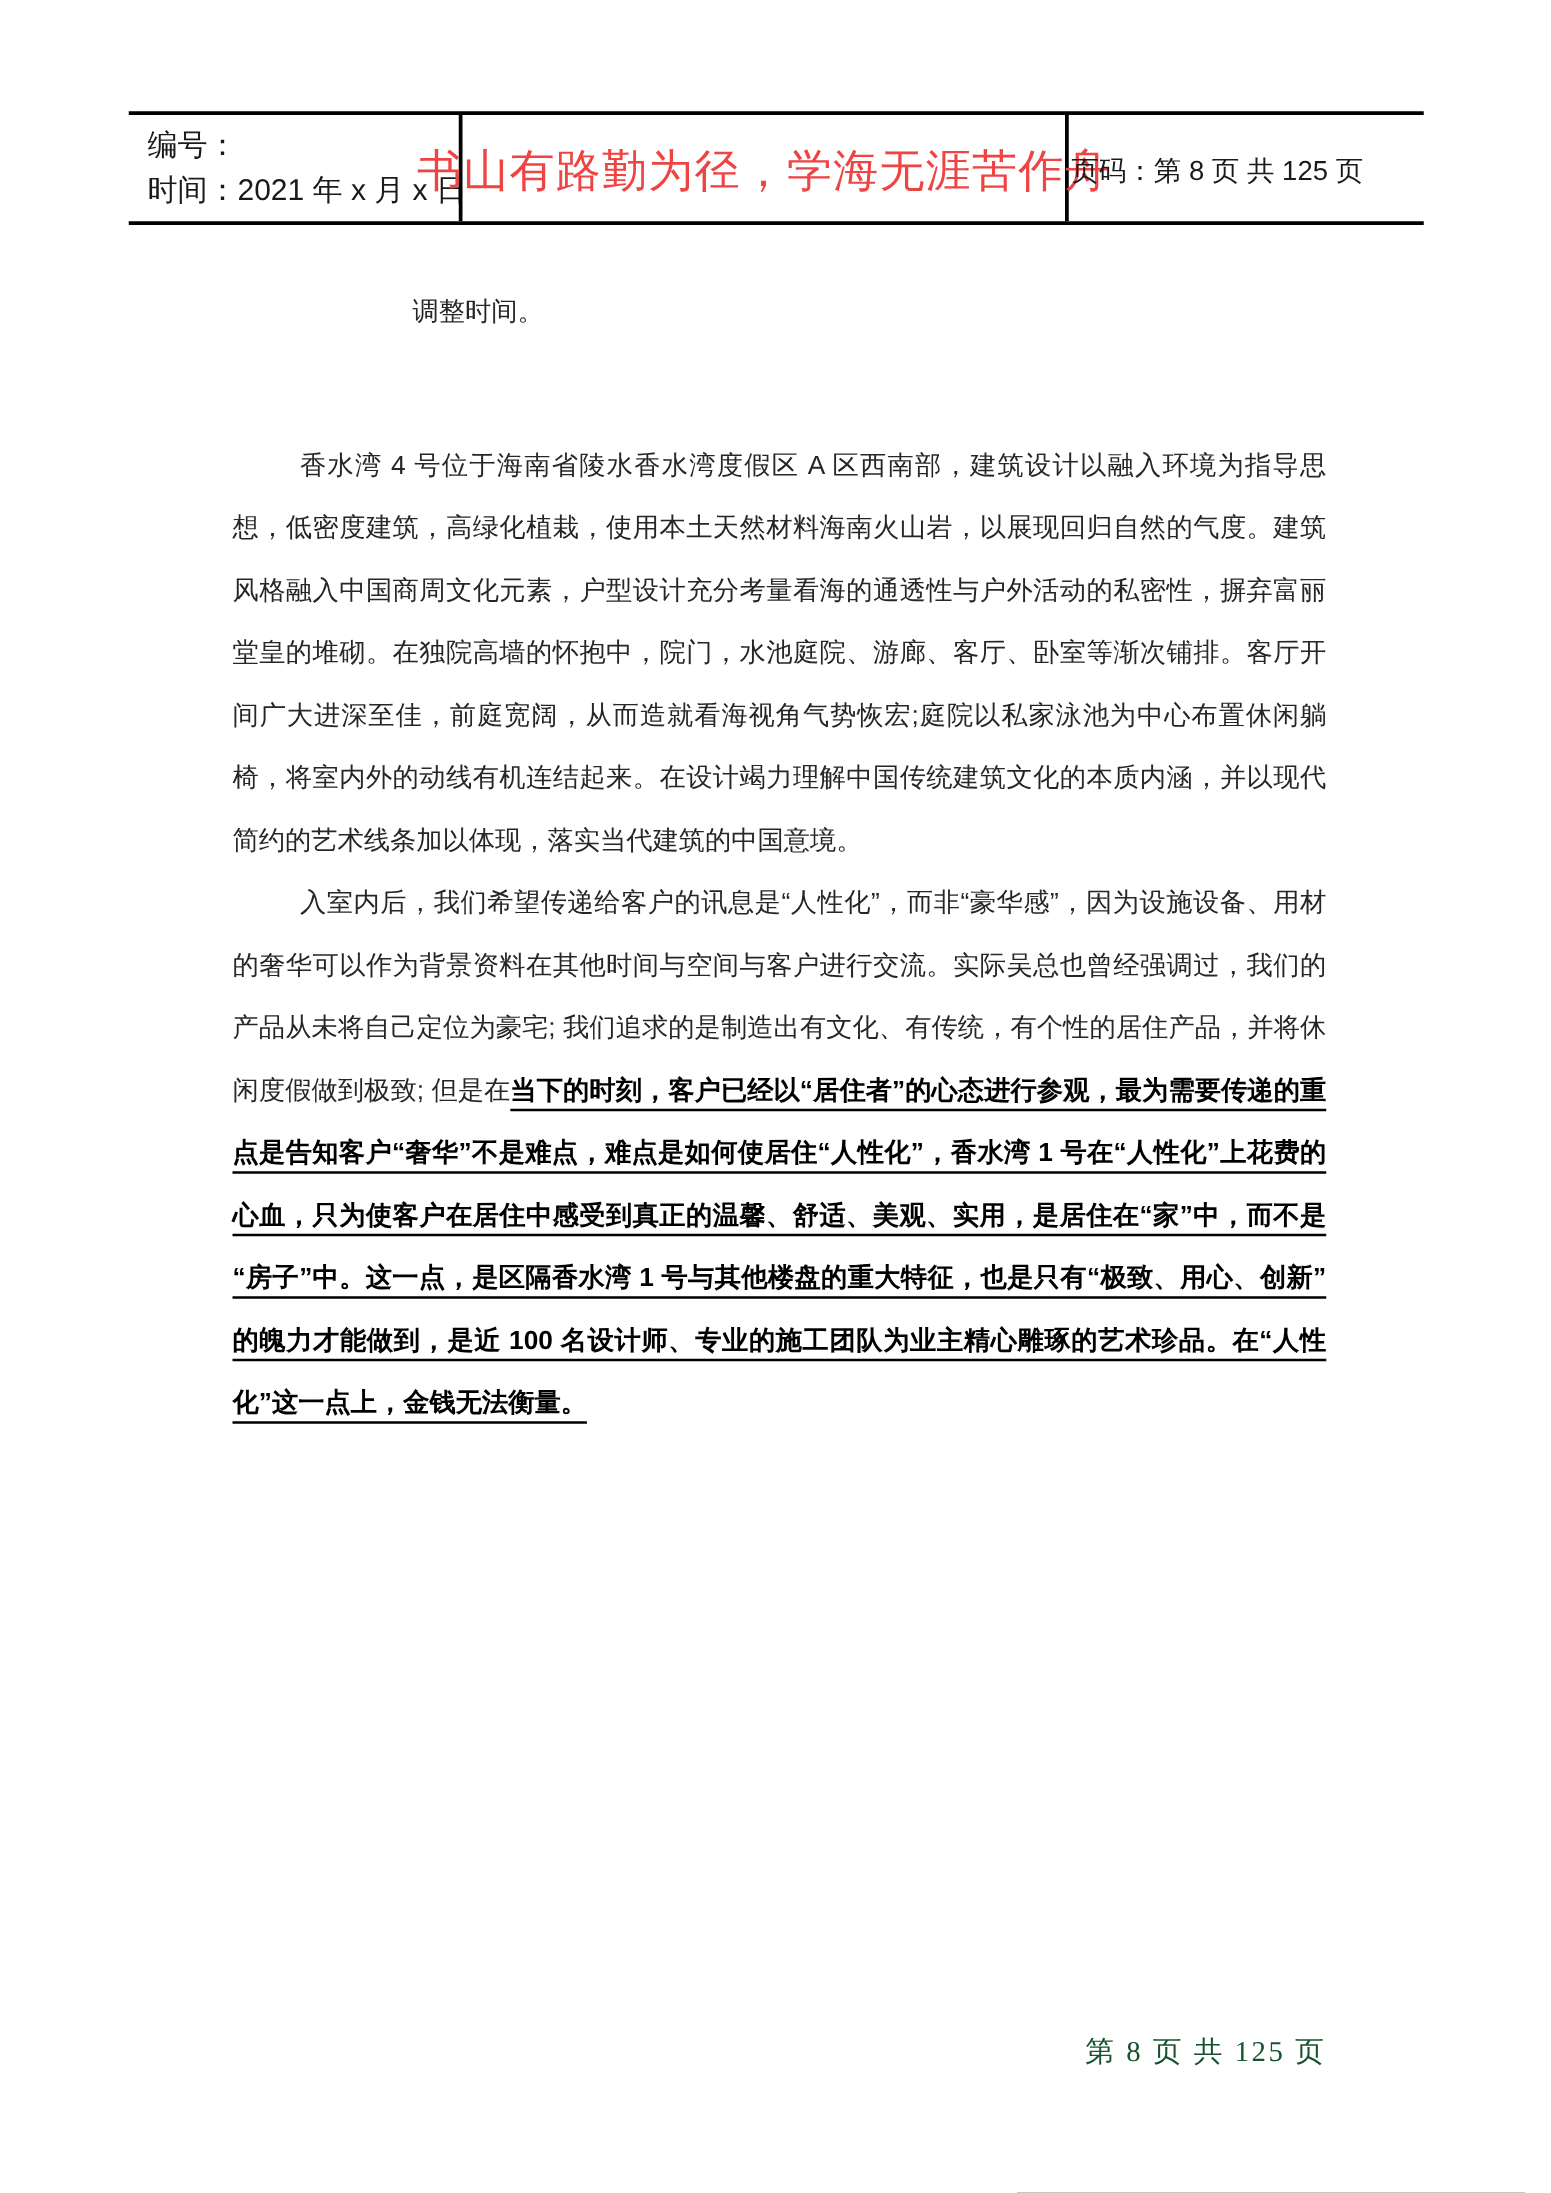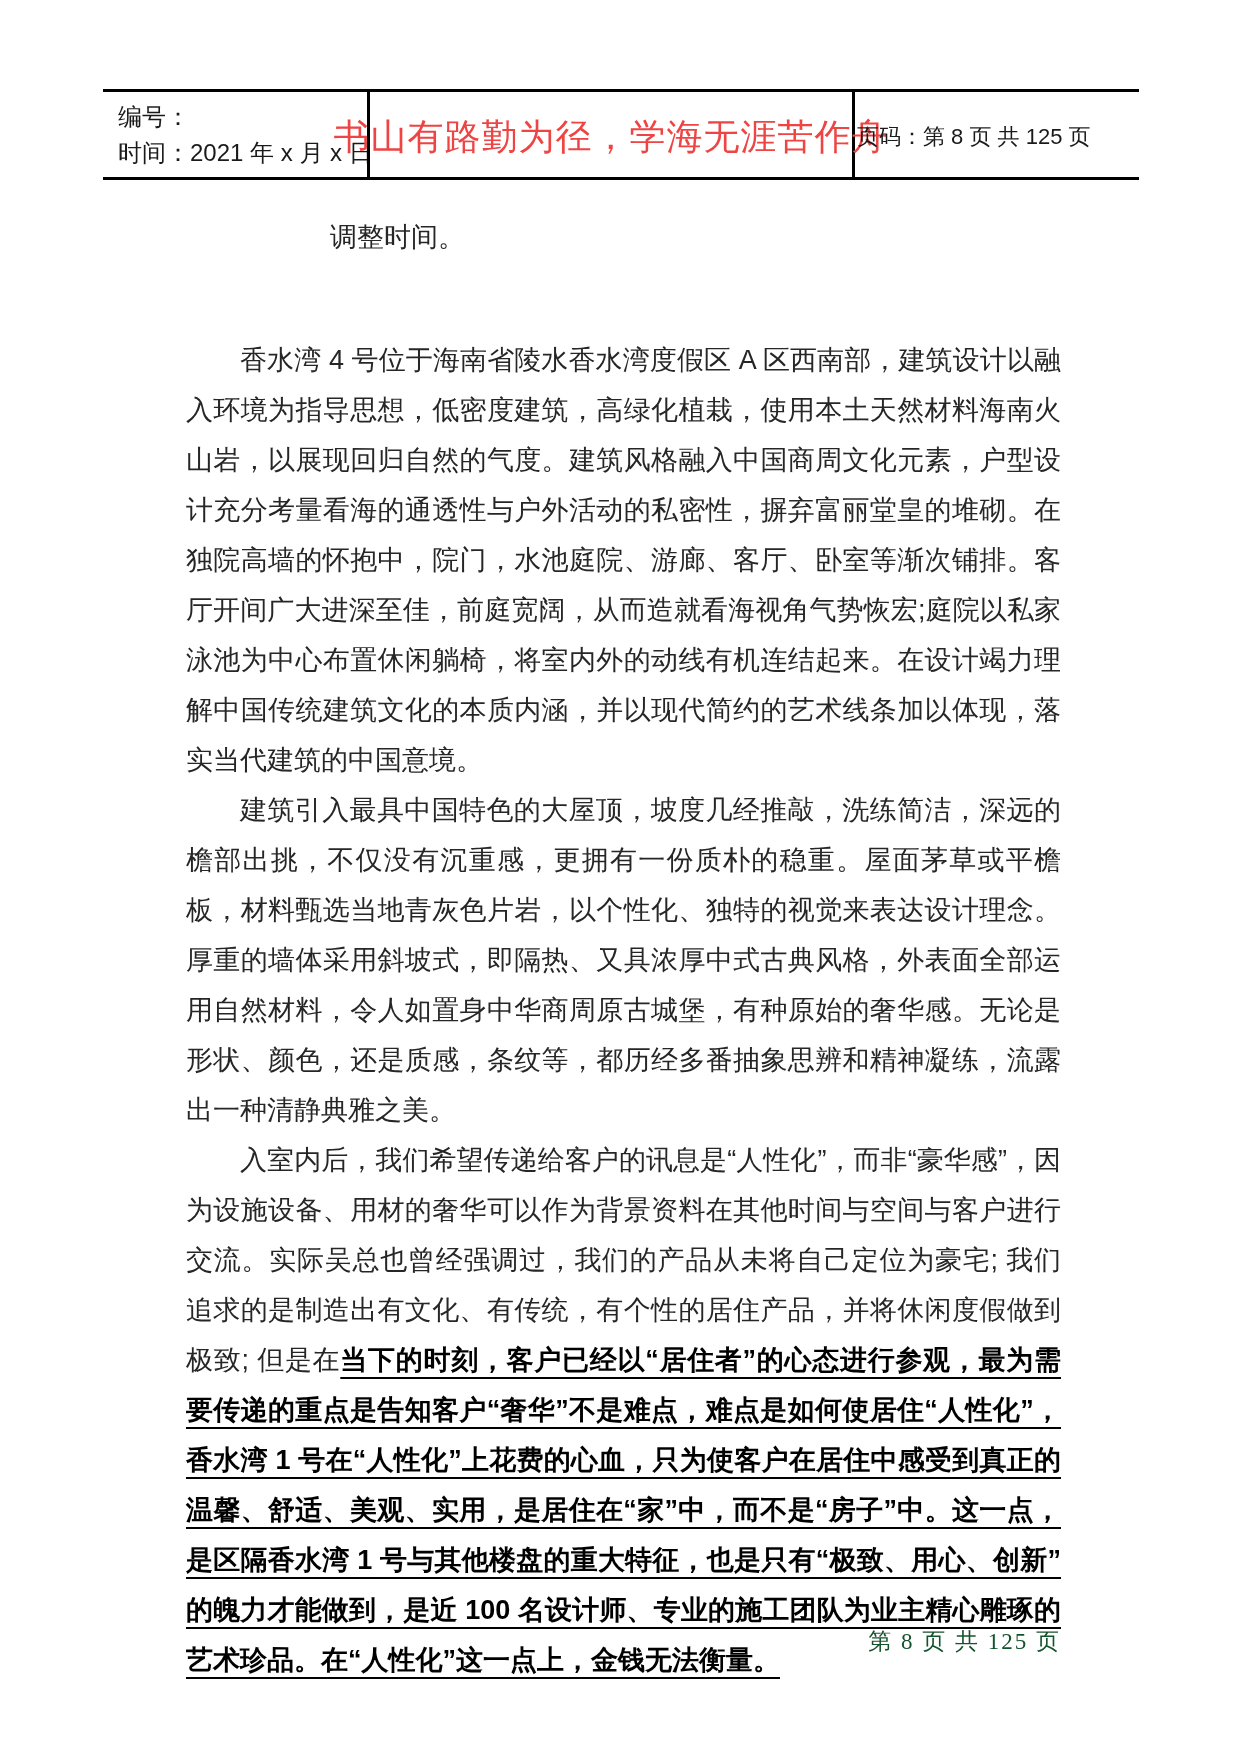--- a/index.html
+++ b/index.html
@@ -55,23 +55,23 @@
     padding-left:2px;
     padding-top:4px;
     font-size:22px;
     color:#1a1a1a;
     white-space:nowrap;
   }
 
   
   .body-text {
     position:absolute;
-    left:186px; top:212px;
+    left:186px; top:225px;
     width:875px;
-    font-size:27px;
+    font-size:21px;
     line-height:50px;
     text-align:justify;
     color:#262626;
   }
   .intro-line {
     padding-left:144px;
     margin-bottom:73px;
     text-align:left;
   }
   .para { text-indent:54px; }
@@ -110,19 +110,18 @@
       <span class="motto">书山有路勤为径，学海无涯苦作舟</span>
     </div>
     <div class="header-cell-right">
       <span>页码：第 8 页 共 125 页</span>
     </div>
   </div>
 
   <div class="body-text">
     <p class="intro-line">调整时间。</p>
     <p class="para">香水湾 4 号位于海南省陵水香水湾度假区 A 区西南部，建筑设计以融入环境为指导思想，低密度建筑，高绿化植栽，使用本土天然材料海南火山岩，以展现回归自然的气度。建筑风格融入中国商周文化元素，户型设计充分考量看海的通透性与户外活动的私密性，摒弃富丽堂皇的堆砌。在独院高墙的怀抱中，院门，水池庭院、游廊、客厅、卧室等渐次铺排。客厅开间广大进深至佳，前庭宽阔，从而造就看海视角气势恢宏;庭院以私家泳池为中心布置休闲躺椅，将室内外的动线有机连结起来。在设计竭力理解中国传统建筑文化的本质内涵，并以现代简约的艺术线条加以体现，落实当代建筑的中国意境。</p>
-    <p class="para">建筑引入最具中国特色的大屋顶，坡度几经推敲，洗练简洁，深远的檐部出挑，不仅没有沉重感，更拥有一份质朴的稳重。屋面茅草或平檐板，材料甄选当地青灰色片岩，以个性化、独特的视觉来表达设计理念。厚重的墙体采用斜坡式，即隔热、又具浓厚中式古典风格，外表面全部运用自然材料，令人如置身中华商周原古城堡，有种原始的奢华感。无论是形状、颜色，还是质感，条纹等，都历经多番抽象思辨和精神凝练，流露出一种清静典雅之美。</p>
     <p class="para"><span>入室内后，我们希望传递给客户的讯息是“人性化”，而非“豪华感”，因为设施设备、用材的奢华可以作为背景资料在其他时间与空间与客户进行交流。实际吴总也曾经强调过，我们的产品从未将自己定位为豪宅; 我们追求的是制造出有文化、有传统，有个性的居住产品，并将休闲度假做到极致; 但是在</span><span class="emphasis">当下的时刻，客户已经以“居住者”的心态进行参观，最为需要传递的重点是告知客户“奢华”不是难点，难点是如何使居住“人性化”，香水湾 1 号在“人性化”上花费的心血，只为使客户在居住中感受到真正的温馨、舒适、美观、实用，是居住在“家”中，而不是“房子”中。这一点，是区隔香水湾 1 号与其他楼盘的重大特征，也是只有“极致、用心、创新”的魄力才能做到，是近 100 名设计师、专业的施工团队为业主精心雕琢的艺术珍品。在“人性化”这一点上，金钱无法衡量。</span></p>
   </div>
 
   <div class="footer-pageinfo">第 8 页 共 125 页</div>
 
 </div>
 
 </body></html>

